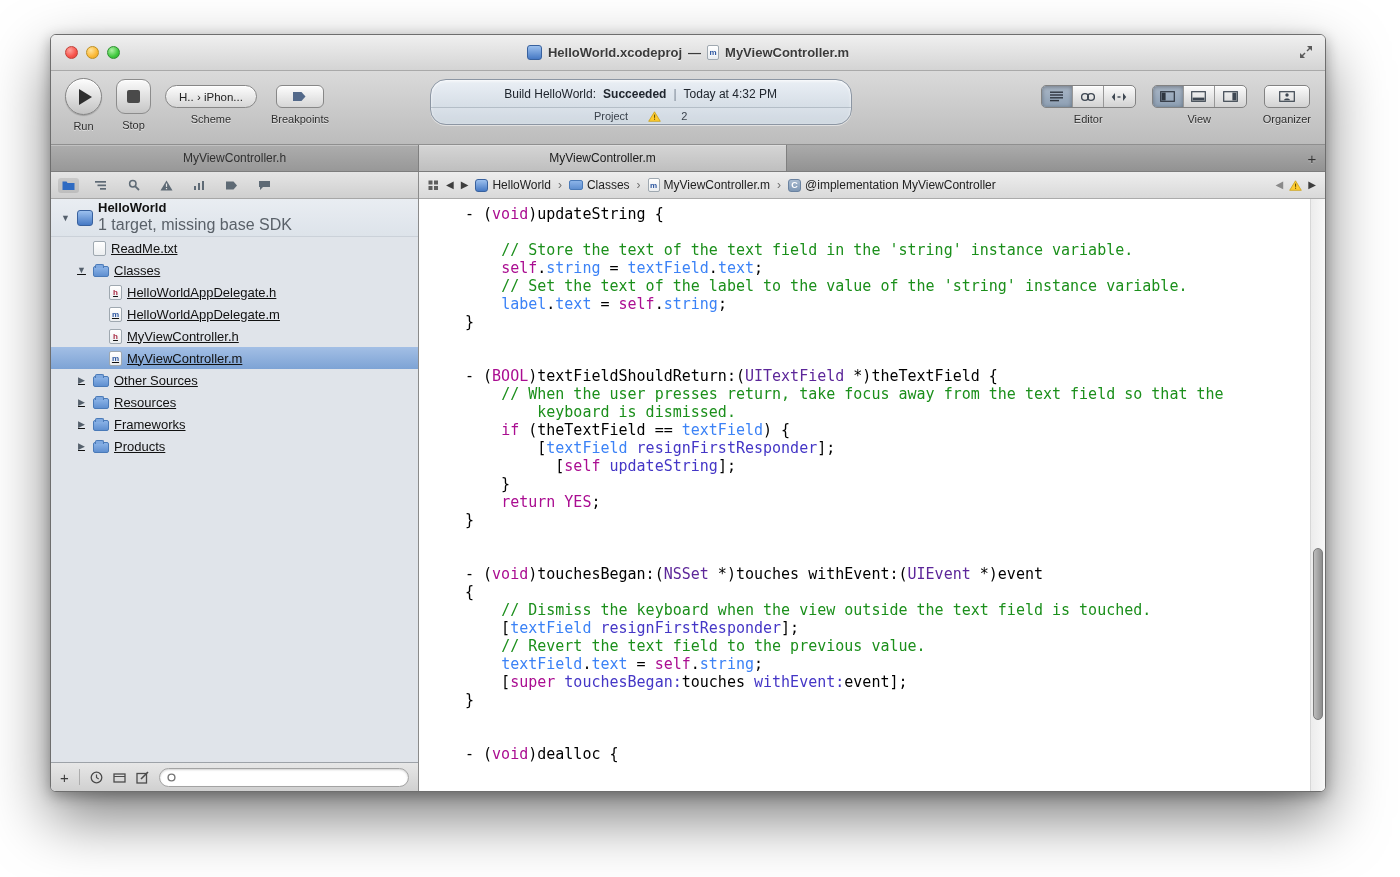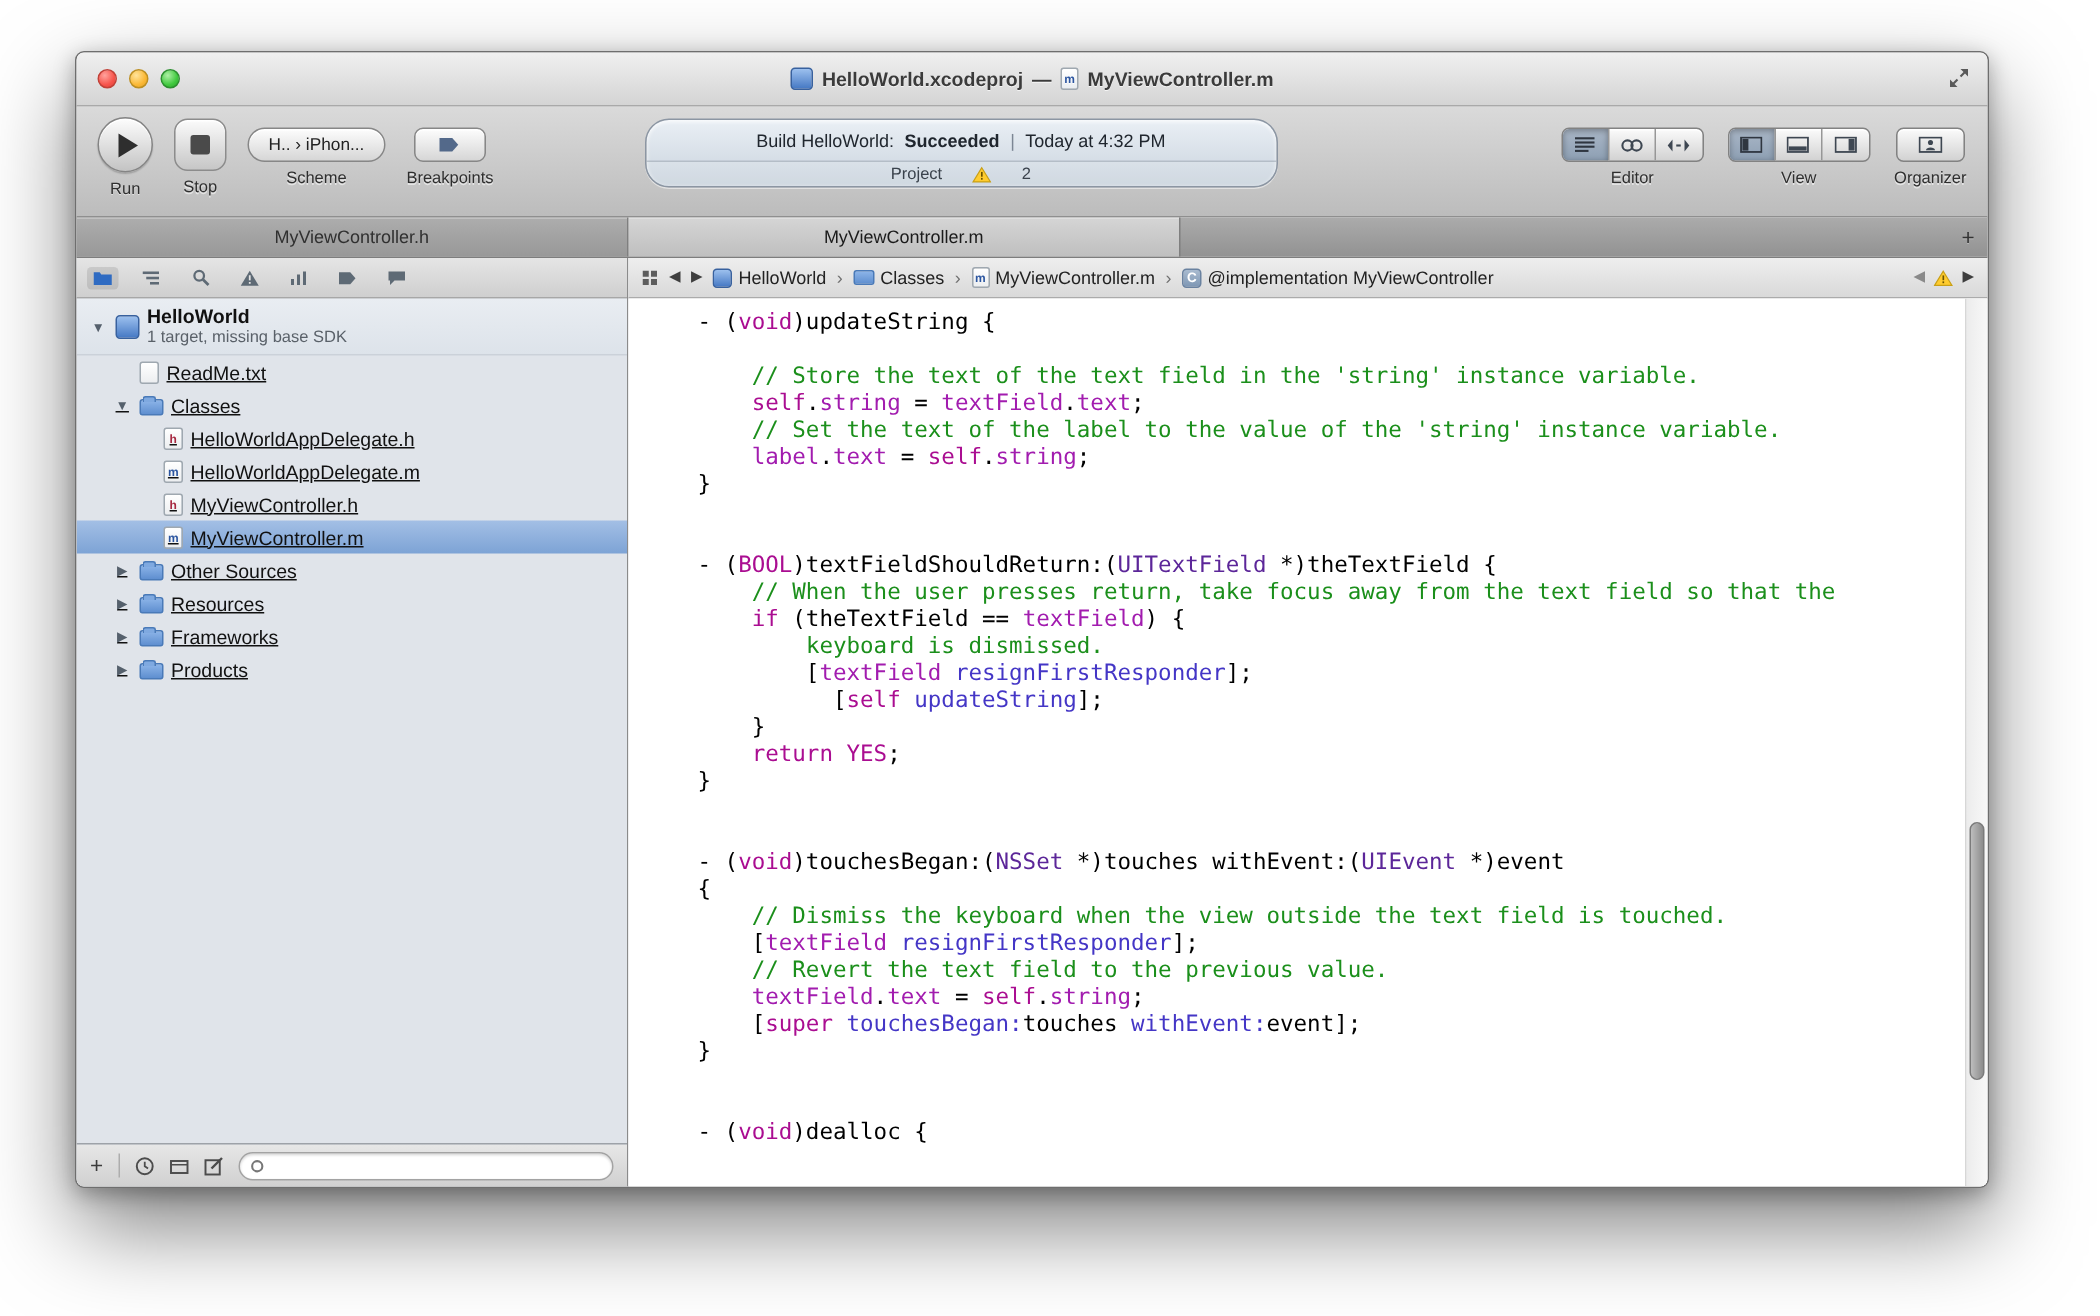--- a/index.html
+++ b/index.html
@@ -85,21 +85,21 @@
   .nav-iconbar{height:27px;flex:0 0 27px;background:linear-gradient(#e5e5e5,#cfcfcf);
     border-bottom:1px solid #a7a7a7;display:flex;align-items:center;padding:0 11px;gap:20px;}
   .nic{color:#5e6a75;display:flex;align-items:center;}
   .nic.on{color:#2f6bc2;background:rgba(0,0,0,.10);border-radius:3px;padding:2px 4px;margin:0 -4px;}
 
   .nav-tree{flex:1;overflow:hidden;font-size:13px;color:#111;}
   .project-row{height:38px;display:flex;align-items:center;padding-left:8px;gap:5px;
     background:linear-gradient(#e9edf2,#dde3ea);border-bottom:1px solid #cbd1d9;}
   .project-text{display:flex;flex-direction:column;line-height:1.15;}
   .project-name{font-weight:bold;font-size:13px;}
-  .project-sub{font-size:11px;color:#5a6169;}
+  .project-sub{font-size:16px;color:#5a6169;}
   .disc{width:13px;flex:0 0 13px;font-size:9px;color:#55606c;text-align:center;}
   .tree-row{height:22px;display:flex;align-items:center;gap:5px;text-decoration:underline;}
   .tree-row.selected{background:linear-gradient(#a3bfe5,#7da3d5);}
   .tree-label{white-space:nowrap;}
   .fic{flex:0 0 auto;}
   .fic-file{width:13px;height:15px;background:linear-gradient(#ffffff,#eceef0);border:1px solid #9fa8b0;
     border-radius:2px;display:flex;align-items:center;justify-content:center;font-size:8px;font-weight:bold;}
   .fic-h{color:#a72840;}
   .fic-m{color:#2b55a0;}
   .fic-doc{width:13px;height:15px;background:linear-gradient(#ffffff,#eceef0);border:1px solid #9fa8b0;border-radius:2px;}
@@ -134,21 +134,21 @@
   .issue-stepper{margin-left:auto;display:flex;align-items:center;gap:6px;}
 
   .code{flex:1;position:relative;overflow:hidden;background:#fff;
     font-family:"DejaVu Sans Mono","Liberation Mono",monospace;font-size:15px;line-height:18px;
     padding:6px 20px 0 46px;}
   .cl{height:18px;white-space:pre;}
   .tok-p{color:#000000;}
   .tok-k{color:#aa0d91;}
   .tok-c{color:#1b8f1b;}
   .tok-t{color:#5c2699;}
-  .tok-v{color:#a21caf;}
+  .tok-v{color:#3b82f6;}
   .tok-m{color:#4436c6;}
 
   .vscroll{position:absolute;top:0;right:0;width:15px;height:100%;
     background:linear-gradient(90deg,#ececec,#f8f8f8);border-left:1px solid #d7d7d7;}
   .vthumb{position:absolute;left:2px;right:2px;top:59%;height:29%;border-radius:6px;
     background:linear-gradient(90deg,#bdbdbd,#8d8d8d);border:1px solid #7b7b7b;}
 </style>
 </head>
 <body>
 
@@ -486,22 +486,22 @@
             <div class="cl">&nbsp;</div>
             <div class="cl"><span class="tok-p">    </span><span class="tok-c">// Store the text of the text field in the 'string' instance variable.</span></div>
             <div class="cl"><span class="tok-p">    </span><span class="tok-k">self</span><span class="tok-p">.</span><span class="tok-v">string</span><span class="tok-p"> = </span><span class="tok-v">textField</span><span class="tok-p">.</span><span class="tok-v">text</span><span class="tok-p">;</span></div>
             <div class="cl"><span class="tok-p">    </span><span class="tok-c">// Set the text of the label to the value of the 'string' instance variable.</span></div>
             <div class="cl"><span class="tok-p">    </span><span class="tok-v">label</span><span class="tok-p">.</span><span class="tok-v">text</span><span class="tok-p"> = </span><span class="tok-k">self</span><span class="tok-p">.</span><span class="tok-v">string</span><span class="tok-p">;</span></div>
             <div class="cl"><span class="tok-p">}</span></div>
             <div class="cl">&nbsp;</div>
             <div class="cl">&nbsp;</div>
             <div class="cl"><span class="tok-p">- (</span><span class="tok-k">BOOL</span><span class="tok-p">)textFieldShouldReturn:(</span><span class="tok-t">UITextField</span><span class="tok-p"> *)theTextField {</span></div>
             <div class="cl"><span class="tok-p">    </span><span class="tok-c">// When the user presses return, take focus away from the text field so that the</span></div>
+            <div class="cl"><span class="tok-p">        </span><span class="tok-c">keyboard is dismissed.</span></div>
             <div class="cl"><span class="tok-p">    </span><span class="tok-k">if</span><span class="tok-p"> (theTextField == </span><span class="tok-v">textField</span><span class="tok-p">) {</span></div>
-            <div class="cl"><span class="tok-p">        </span><span class="tok-c">keyboard is dismissed.</span></div>
             <div class="cl"><span class="tok-p">        [</span><span class="tok-v">textField</span><span class="tok-p"> </span><span class="tok-m">resignFirstResponder</span><span class="tok-p">];</span></div>
             <div class="cl"><span class="tok-p">          [</span><span class="tok-k">self</span><span class="tok-p"> </span><span class="tok-m">updateString</span><span class="tok-p">];</span></div>
             <div class="cl"><span class="tok-p">    }</span></div>
             <div class="cl"><span class="tok-p">    </span><span class="tok-k">return</span><span class="tok-p"> </span><span class="tok-k">YES</span><span class="tok-p">;</span></div>
             <div class="cl"><span class="tok-p">}</span></div>
             <div class="cl">&nbsp;</div>
             <div class="cl">&nbsp;</div>
             <div class="cl"><span class="tok-p">- (</span><span class="tok-k">void</span><span class="tok-p">)touchesBegan:(</span><span class="tok-t">NSSet</span><span class="tok-p"> *)touches withEvent:(</span><span class="tok-t">UIEvent</span><span class="tok-p"> *)event</span></div>
             <div class="cl"><span class="tok-p">{</span></div>
             <div class="cl"><span class="tok-p">    </span><span class="tok-c">// Dismiss the keyboard when the view outside the text field is touched.</span></div>

